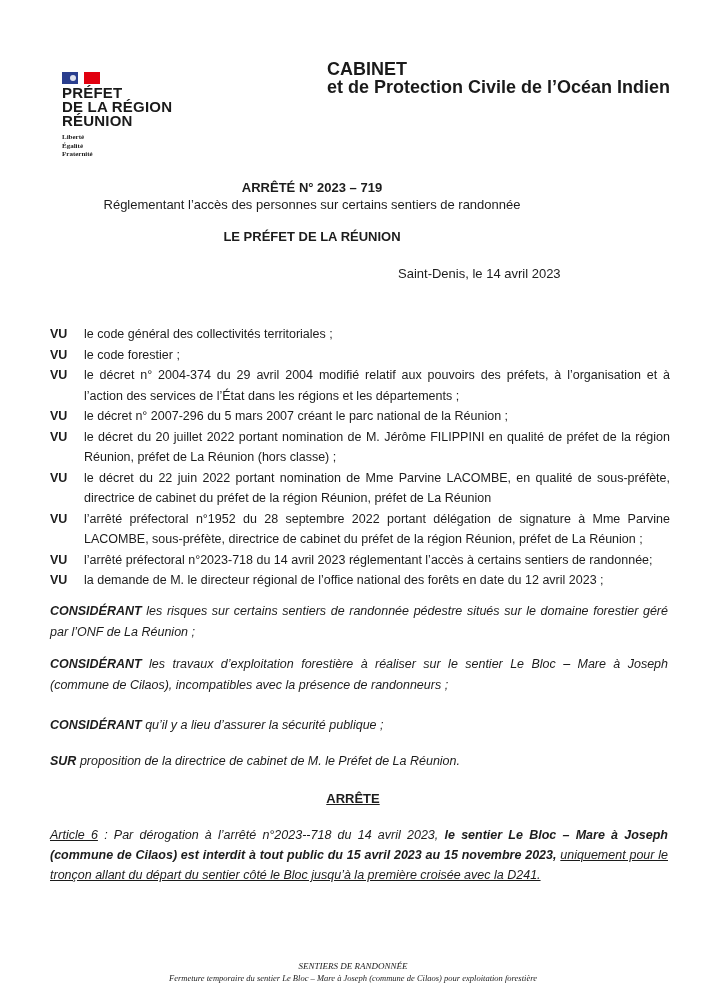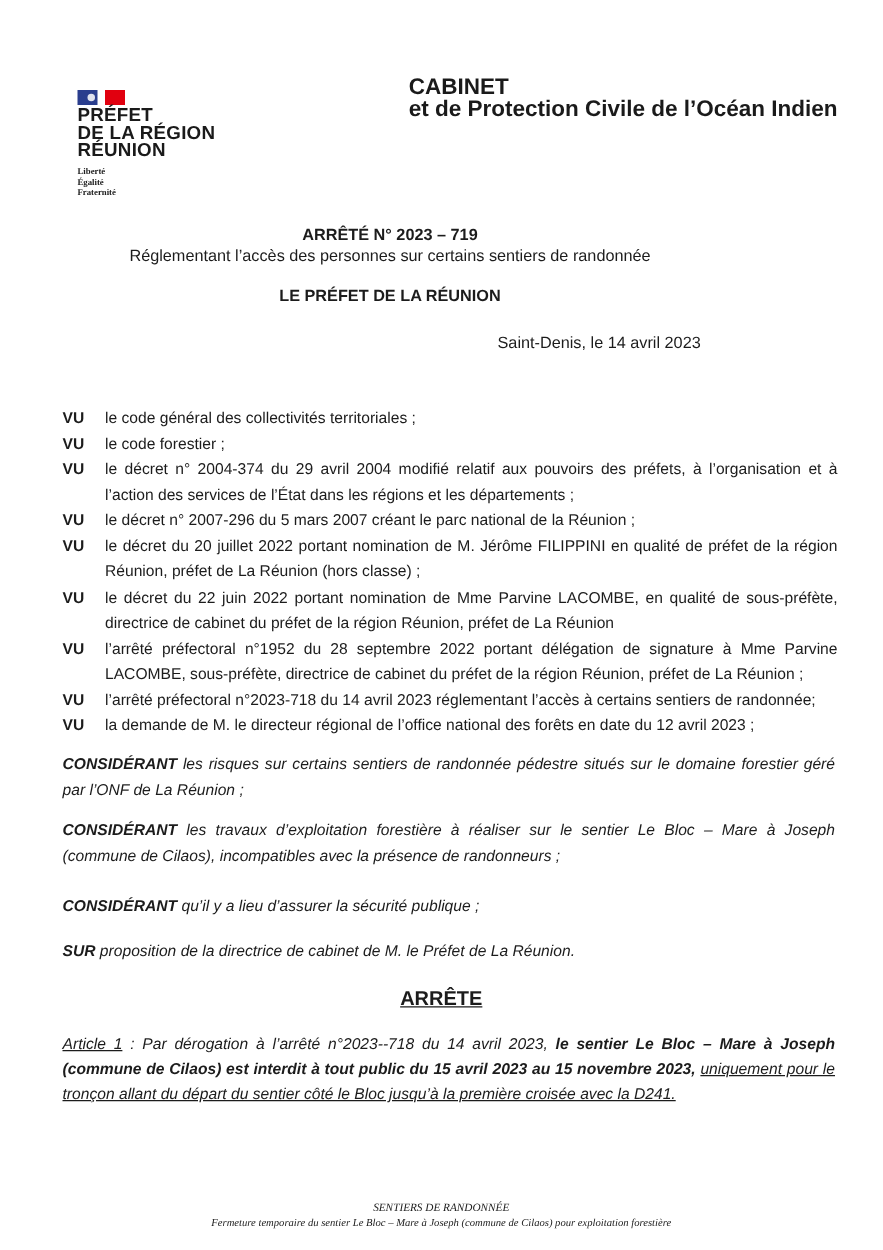--- a/index.html
+++ b/index.html
@@ -41,21 +41,21 @@
     .vu-text { flex: 1; text-align: justify; }
 
     .para { position: absolute; left: 50px; width: 618px; font-size: 12.5px; line-height: 21px; text-align: justify; font-style: italic; }
     .para b { font-weight: 700; }
     .c1 { top: 601px; }
     .c2 { top: 654px; }
     .c3 { top: 715px; }
     .sur { top: 751px; }
     .arrete-heading {
       position: absolute; top: 791px; left: 0; width: 706px; text-align: center;
-      font-weight: 700; font-size: 16px; text-decoration: underline;
+      font-weight: 700; font-size: 13px; text-decoration: underline;
     }
     .article { top: 825px; line-height: 20px; }
     .article .label { text-decoration: underline; }
     .article .u { text-decoration: underline; }
 
     .footer {
       position: absolute; left: 0; width: 706px; text-align: center;
       font-family: "Liberation Serif", "DejaVu Serif", serif; color: #222; font-style: italic;
     }
     .footer-1 { top: 961px; font-size: 9px; }
@@ -132,16 +132,16 @@
 </div>
 
 <div class="para c1"><b>CONSIDÉRANT</b> <span>les risques sur certains sentiers de randonnée pédestre situés sur le domaine forestier géré par l’ONF de La Réunion ;</span></div>
 <div class="para c2"><b>CONSIDÉRANT</b> <span>les travaux d’exploitation forestière à réaliser sur le sentier Le Bloc – Mare à Joseph (commune de Cilaos), incompatibles avec la présence de randonneurs ;</span></div>
 <div class="para c3"><b>CONSIDÉRANT</b> <span>qu’il y a lieu d’assurer la sécurité publique ;</span></div>
 
 <div class="para sur"><b>SUR</b> <span>proposition de la directrice de cabinet de M. le Préfet de La Réunion.</span></div>
 
 <div class="arrete-heading">ARRÊTE</div>
 
-<div class="para article"><span class="label">Article 1</span><span> : Par dérogation à l’arrêté n°2023--718 du 14 avril 2023, </span><b>le sentier Le Bloc – Mare à Joseph (commune de Cilaos) est interdit à tout public du 15 avril 2023 au 15 novembre 2023,</b> <span class="u">uniquement pour le tronçon allant du départ du sentier côté le Bloc jusqu’à la première croisée avec la D241.</span></div>
+<div class="para article"><span class="label">Article 6</span><span> : Par dérogation à l’arrêté n°2023--718 du 14 avril 2023, </span><b>le sentier Le Bloc – Mare à Joseph (commune de Cilaos) est interdit à tout public du 15 avril 2023 au 15 novembre 2023,</b> <span class="u">uniquement pour le tronçon allant du départ du sentier côté le Bloc jusqu’à la première croisée avec la D241.</span></div>
 
 <div class="footer footer-1">SENTIERS DE RANDONNÉE</div>
 <div class="footer footer-2">Fermeture temporaire du sentier Le Bloc – Mare à Joseph (commune de Cilaos) pour exploitation forestière</div>
 
 </body></html>

